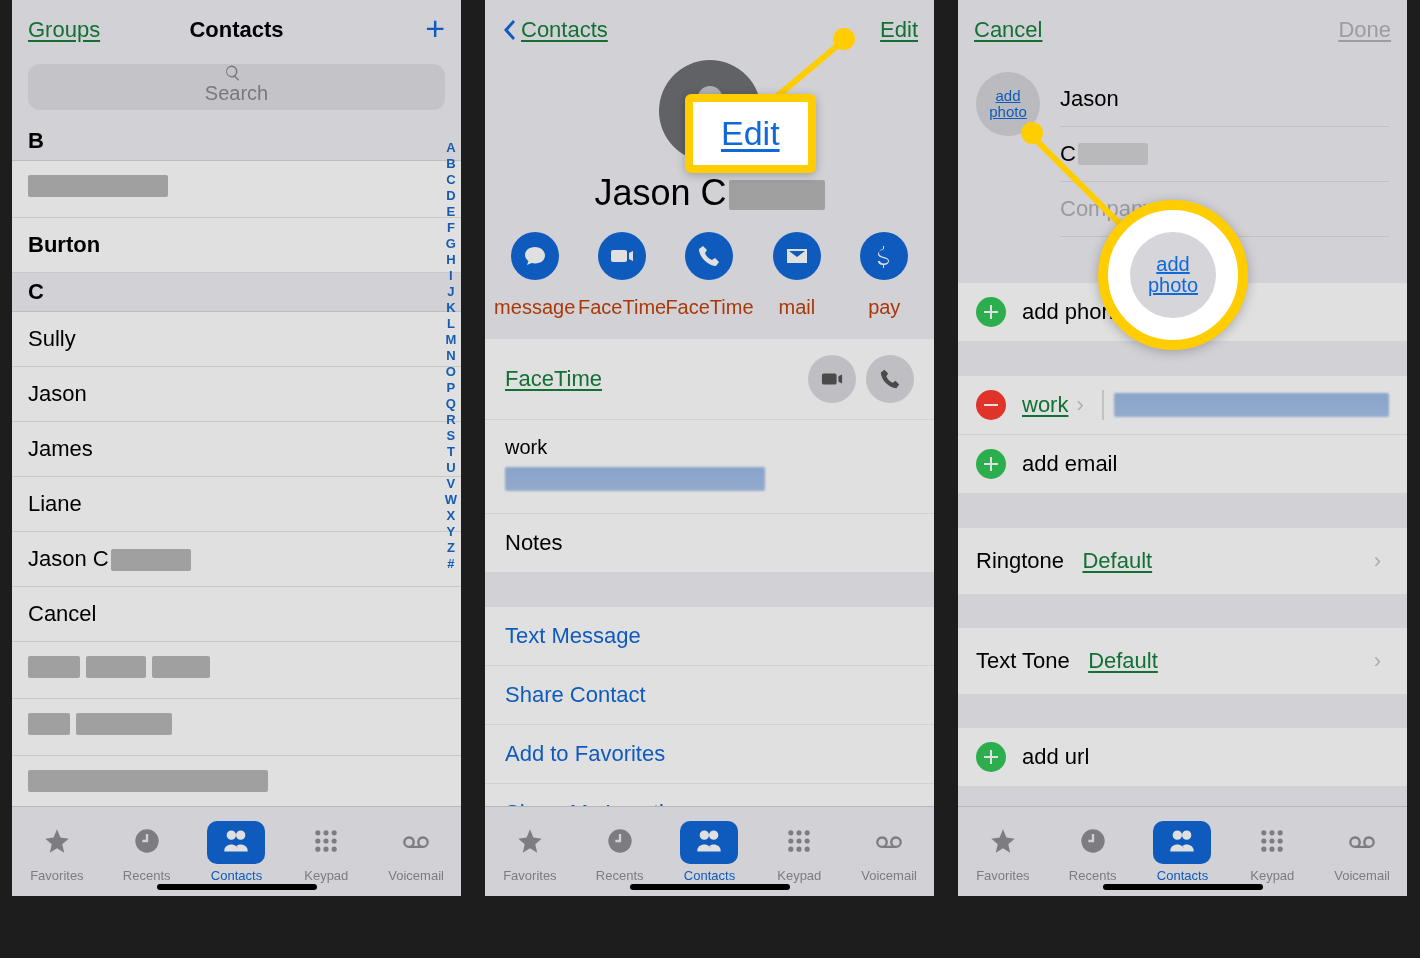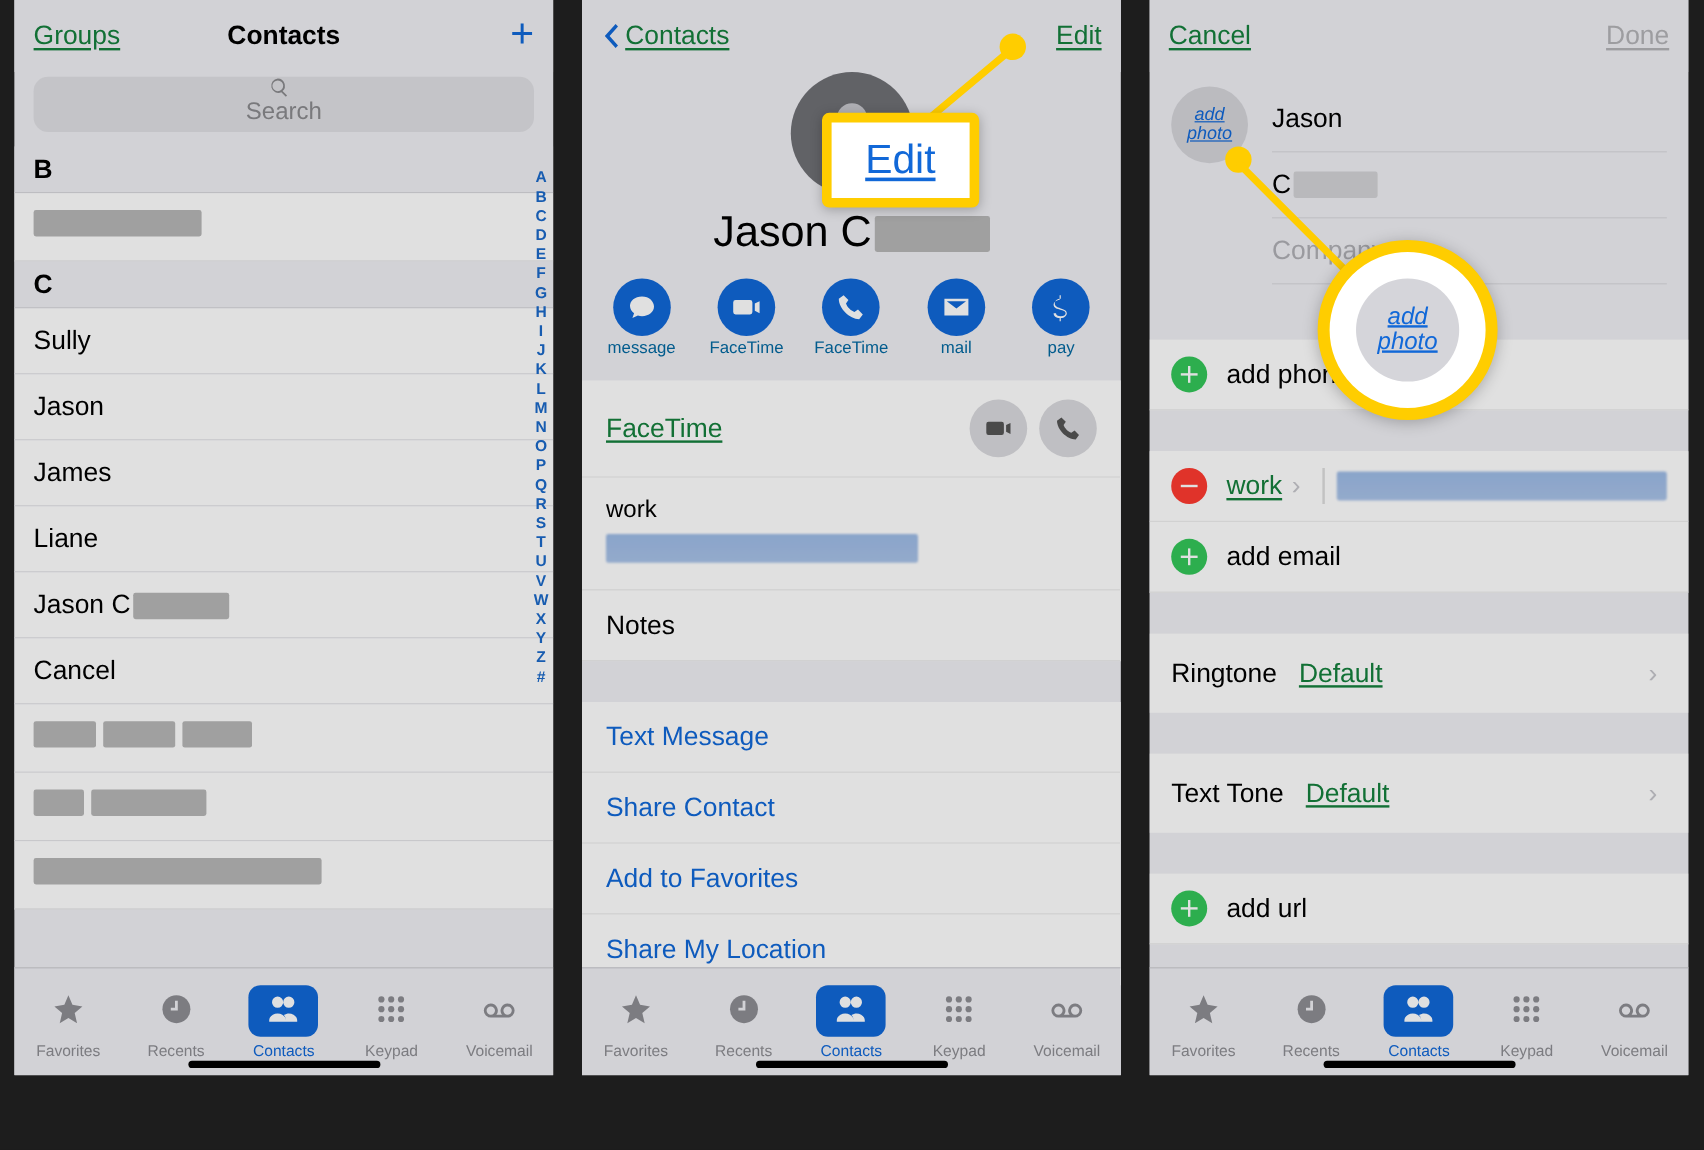--- a/index.html
+++ b/index.html
@@ -27,30 +27,30 @@
   .tab svg { width:30px; height:28px; fill:#8e8e93; }
   .homebar { position:absolute; bottom:6px; left:50%; transform:translateX(-50%); width:160px; height:6px; background:#000; border-radius:4px; z-index:6; }
 
   
   .avatar-big { width:102px; height:102px; border-radius:50%; background:#6f7075; margin:0 auto; display:flex; align-items:center; justify-content:center; color:#cfcfd3;}
   .name-big { text-align:center; font-size:36px; margin-top:10px; color:#000; }
   .action-row { display:flex; justify-content:space-around; margin-top:18px; padding:0 6px; }
   .action { display:flex; flex-direction:column; align-items:center; width:80px; }
   .action .circ { width:48px; height:48px; border-radius:50%; background:#1168d8; display:flex; align-items:center; justify-content:center; }
   .action .circ svg { fill:#fff; width:24px; height:24px; }
-  .action span { font-size:14px; margin-top:1px; color:#0369a1; }
+  .action span { font-size:20px; margin-top:16px; color:#c2410c; }
   .card-cells { background:#fff; margin-top:20px; }
   .cell { padding:16px 20px; border-bottom:1px solid #eee; font-size:22px; }
   .cell.link-cell { color:#1168d8; }
   .ft-row { display:flex; align-items:center; justify-content:space-between; }
   .ft-row .grey-circ { width:48px; height:48px; border-radius:50%; background:#dadade; display:flex; align-items:center; justify-content:center; margin-left:10px; }
   .ft-row .grey-circ svg { fill:#555; width:22px; height:22px; }
 
   
-  .addphoto { width:64px; height:64px; border-radius:50%; background:#d5d5da; display:flex; flex-direction:column; align-items:center; justify-content:center; font-size:15px; color:#1168d8; text-decoration:underline; line-height:1.05; text-align:center;font-style:italic;}
+  .addphoto { width:64px; height:64px; border-radius:50%; background:#d5d5da; display:flex; flex-direction:column; align-items:center; justify-content:center; font-size:15px; color:#1168d8; text-decoration:underline; line-height:1.05; text-align:center;}
   .edit-top { display:flex; gap:20px; padding:12px 18px; }
   .fields { flex:1; }
   .input-line { padding:14px 0; font-size:22px; color:#000; border-bottom:1px solid #dcdce0; display:flex; align-items:center;}
   .input-line.ph { color:#b0b0b5; }
   .green-plus, .red-minus { width:30px; height:30px; border-radius:50%; display:flex; align-items:center; justify-content:center; margin-right:16px; flex:0 0 30px;}
   .green-plus { background:#34c759; }
   .green-plus::before { content:""; width:14px; height:2px; background:#fff; position:absolute;}
   .green-plus::after { content:""; width:2px; height:14px; background:#fff; position:absolute;}
   .green-plus { position:relative;}
   .red-minus { background:#ff3b30; position:relative;}
@@ -82,20 +82,21 @@
     <span class="plus">+</span>
   </div>
   <div class="search">
     <svg width="18" height="18" viewBox="0 0 24 24" fill="#8a8a8e">
           <path d="M10 2a8 8 0 015.3 13.9l5 5-1.4 1.4-5-5A8 8 0 1110 2zm0 2a6 6 0 100 12 6 6 0 000-12z"></path>
         </svg>
     <span>Search</span>
   </div>
   <div class="section-hdr">B</div>
   <div class="contact-row"><span class="redact" style="width:140px;height:22px"></span></div>
+  <div class="contact-row last">Burton</div>
   <div class="section-hdr">C</div>
   <div class="contact-row">Sully</div>
   <div class="contact-row">Jason</div>
   <div class="contact-row">James</div>
   <div class="contact-row">Liane</div>
   <div class="contact-row"><span>Jason C</span><span class="redact" style="width:80px;height:22px;vertical-align:middle;margin-left:2px"></span></div>
   <div class="contact-row">Cancel</div>
   <div class="contact-row"><span class="redact" style="width:52px;height:22px"></span> <span class="redact" style="width:60px;height:22px"></span> <span class="redact" style="width:58px;height:22px"></span></div>
   <div class="contact-row"><span class="redact" style="width:42px;height:22px"></span> <span class="redact" style="width:96px;height:22px"></span></div>
   <div class="contact-row"><span class="redact" style="width:240px;height:22px"></span></div>

